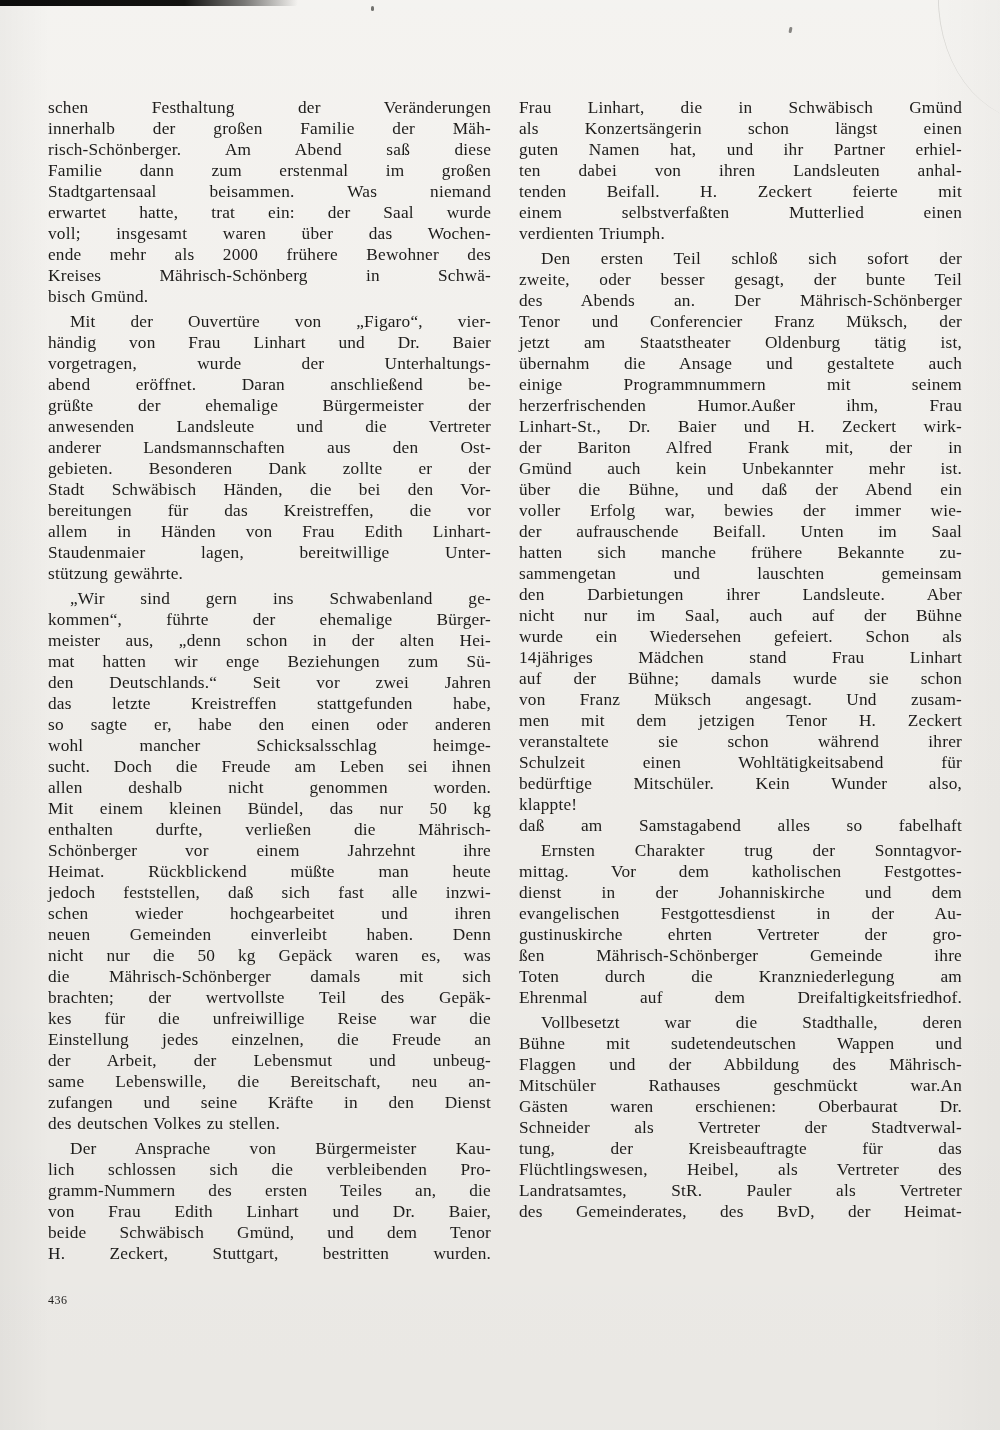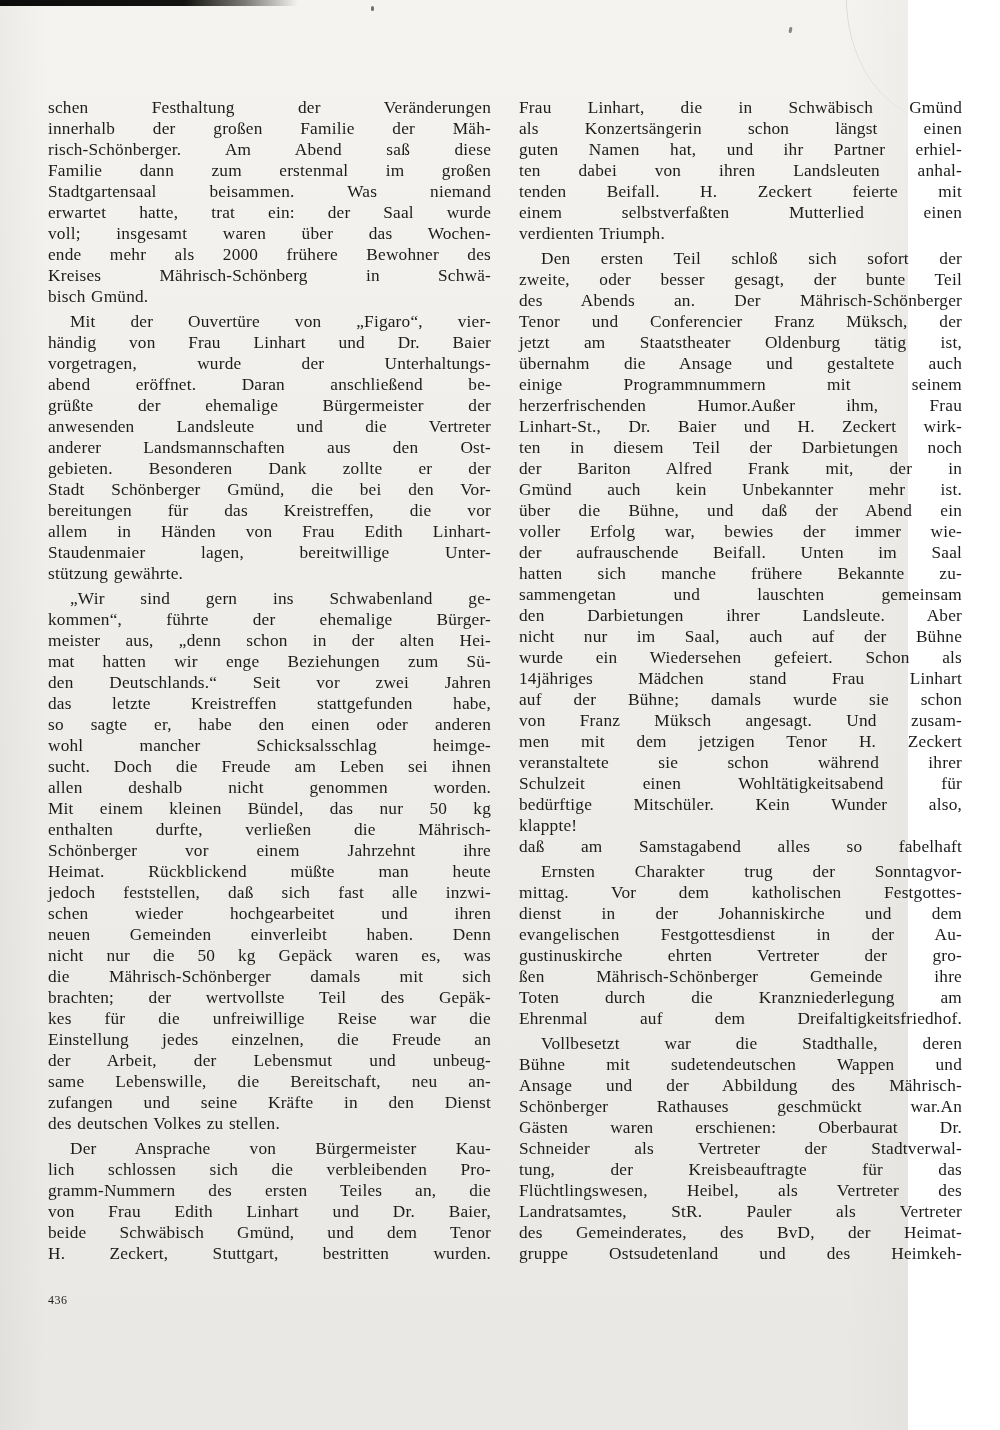--- a/index.html
+++ b/index.html
@@ -3,21 +3,21 @@
 <meta charset="utf-8">
 <style>
   html, body { margin: 0; padding: 0; }
   body {
     width: 1000px; height: 1430px;
     font-family: "Liberation Serif", "DejaVu Serif", serif;
     overflow: hidden;
   }
   .page {
     position: relative;
-    width: 908px; height: 1430px;
+    width: 1000px; height: 1430px;
     background-color: #f1efeb;
     background-image:
       linear-gradient(90deg, rgba(0,0,0,0.035) 0%, rgba(0,0,0,0) 5%, rgba(0,0,0,0) 93%, rgba(0,0,0,0.025) 100%),
       linear-gradient(180deg, rgba(255,255,255,0.25) 0%, rgba(0,0,0,0.012) 55%, rgba(0,0,0,0.03) 100%);
     color: #1d1c1a;
   }
   .column {
     position: absolute;
     top: 97px;
     width: 443px;
@@ -91,21 +91,21 @@
       </div>
       <div class="paragraph">
         <div class="line indent">Mit der Ouvertüre von „Figaro“, vier-</div>
         <div class="line">händig von Frau Linhart und Dr. Baier</div>
         <div class="line">vorgetragen, wurde der Unterhaltungs-</div>
         <div class="line">abend eröffnet. Daran anschließend be-</div>
         <div class="line">grüßte der ehemalige Bürgermeister der</div>
         <div class="line">anwesenden Landsleute und die Vertreter</div>
         <div class="line">anderer Landsmannschaften aus den Ost-</div>
         <div class="line">gebieten. Besonderen Dank zollte er der</div>
-        <div class="line">Stadt Schönberger Gmünd, die bei den Vor-</div>
+        <div class="line">Stadt Schwäbisch Händen, die bei den Vor-</div>
         <div class="line">bereitungen für das Kreistreffen, die vor</div>
         <div class="line">allem in Händen von Frau Edith Linhart-</div>
         <div class="line">Staudenmaier lagen, bereitwillige Unter-</div>
         <div class="line last">stützung gewährte.</div>
       </div>
       <div class="paragraph">
         <div class="line indent">„Wir sind gern ins Schwabenland ge-</div>
         <div class="line">kommen“, führte der ehemalige Bürger-</div>
         <div class="line">meister aus, „denn schon in der alten Hei-</div>
         <div class="line">mat hatten wir enge Beziehungen zum Sü-</div>
@@ -154,21 +154,20 @@
       <div class="paragraph">
         <div class="line indent">Den ersten Teil schloß sich sofort der</div>
         <div class="line">zweite, oder besser gesagt, der bunte Teil</div>
         <div class="line">des Abends an. Der Mährisch-Schönberger</div>
         <div class="line">Tenor und Conferencier Franz Müksch, der</div>
         <div class="line">jetzt am Staatstheater Oldenburg tätig ist,</div>
         <div class="line">übernahm die Ansage und gestaltete auch</div>
         <div class="line">einige Programmnummern mit seinem</div>
         <div class="line">herzerfrischenden Humor.Außer ihm, Frau</div>
         <div class="line">Linhart-St., Dr. Baier und H. Zeckert wirk-</div>
-        <div class="line">ten in diesem Teil der Darbietungen noch</div>
         <div class="line">der Bariton Alfred Frank mit, der in</div>
         <div class="line">Gmünd auch kein Unbekannter mehr ist.</div>
         <div class="line">über die Bühne, und daß der Abend ein</div>
         <div class="line">voller Erfolg war, bewies der immer wie-</div>
         <div class="line">der aufrauschende Beifall. Unten im Saal</div>
         <div class="line">hatten sich manche frühere Bekannte zu-</div>
         <div class="line">sammengetan und lauschten gemeinsam</div>
         <div class="line">den Darbietungen ihrer Landsleute. Aber</div>
         <div class="line">nicht nur im Saal, auch auf der Bühne</div>
         <div class="line">wurde ein Wiedersehen gefeiert. Schon als</div>
@@ -188,26 +187,25 @@
         <div class="line">dienst in der Johanniskirche und dem</div>
         <div class="line">evangelischen Festgottesdienst in der Au-</div>
         <div class="line">gustinuskirche ehrten Vertreter der gro-</div>
         <div class="line">ßen Mährisch-Schönberger Gemeinde ihre</div>
         <div class="line">Toten durch die Kranzniederlegung am</div>
         <div class="line">Ehrenmal auf dem Dreifaltigkeitsfriedhof.</div>
       </div>
       <div class="paragraph">
         <div class="line indent">Vollbesetzt war die Stadthalle, deren</div>
         <div class="line">Bühne mit sudetendeutschen Wappen und</div>
-        <div class="line">Ansage und der Abbildung des Mährisch-</div>
-        <div class="line">Schönberger Rathauses geschmückt war.An</div>
+        <div class="line">Flaggen und der Abbildung des Mährisch-</div>
+        <div class="line">Mitschüler Rathauses geschmückt war.An</div>
         <div class="line">Gästen waren erschienen: Oberbaurat Dr.</div>
         <div class="line">Schneider als Vertreter der Stadtverwal-</div>
         <div class="line">tung, der Kreisbeauftragte für das</div>
         <div class="line">Flüchtlingswesen, Heibel, als Vertreter des</div>
         <div class="line">Landratsamtes, StR. Pauler als Vertreter</div>
         <div class="line">des Gemeinderates, des BvD, der Heimat-</div>
-        <div class="line">gruppe Ostsudetenland und des Heimkeh-</div>
       </div>
     </div>
 
   <div class="page-number">436</div>
 </div>
 
 </body></html>

